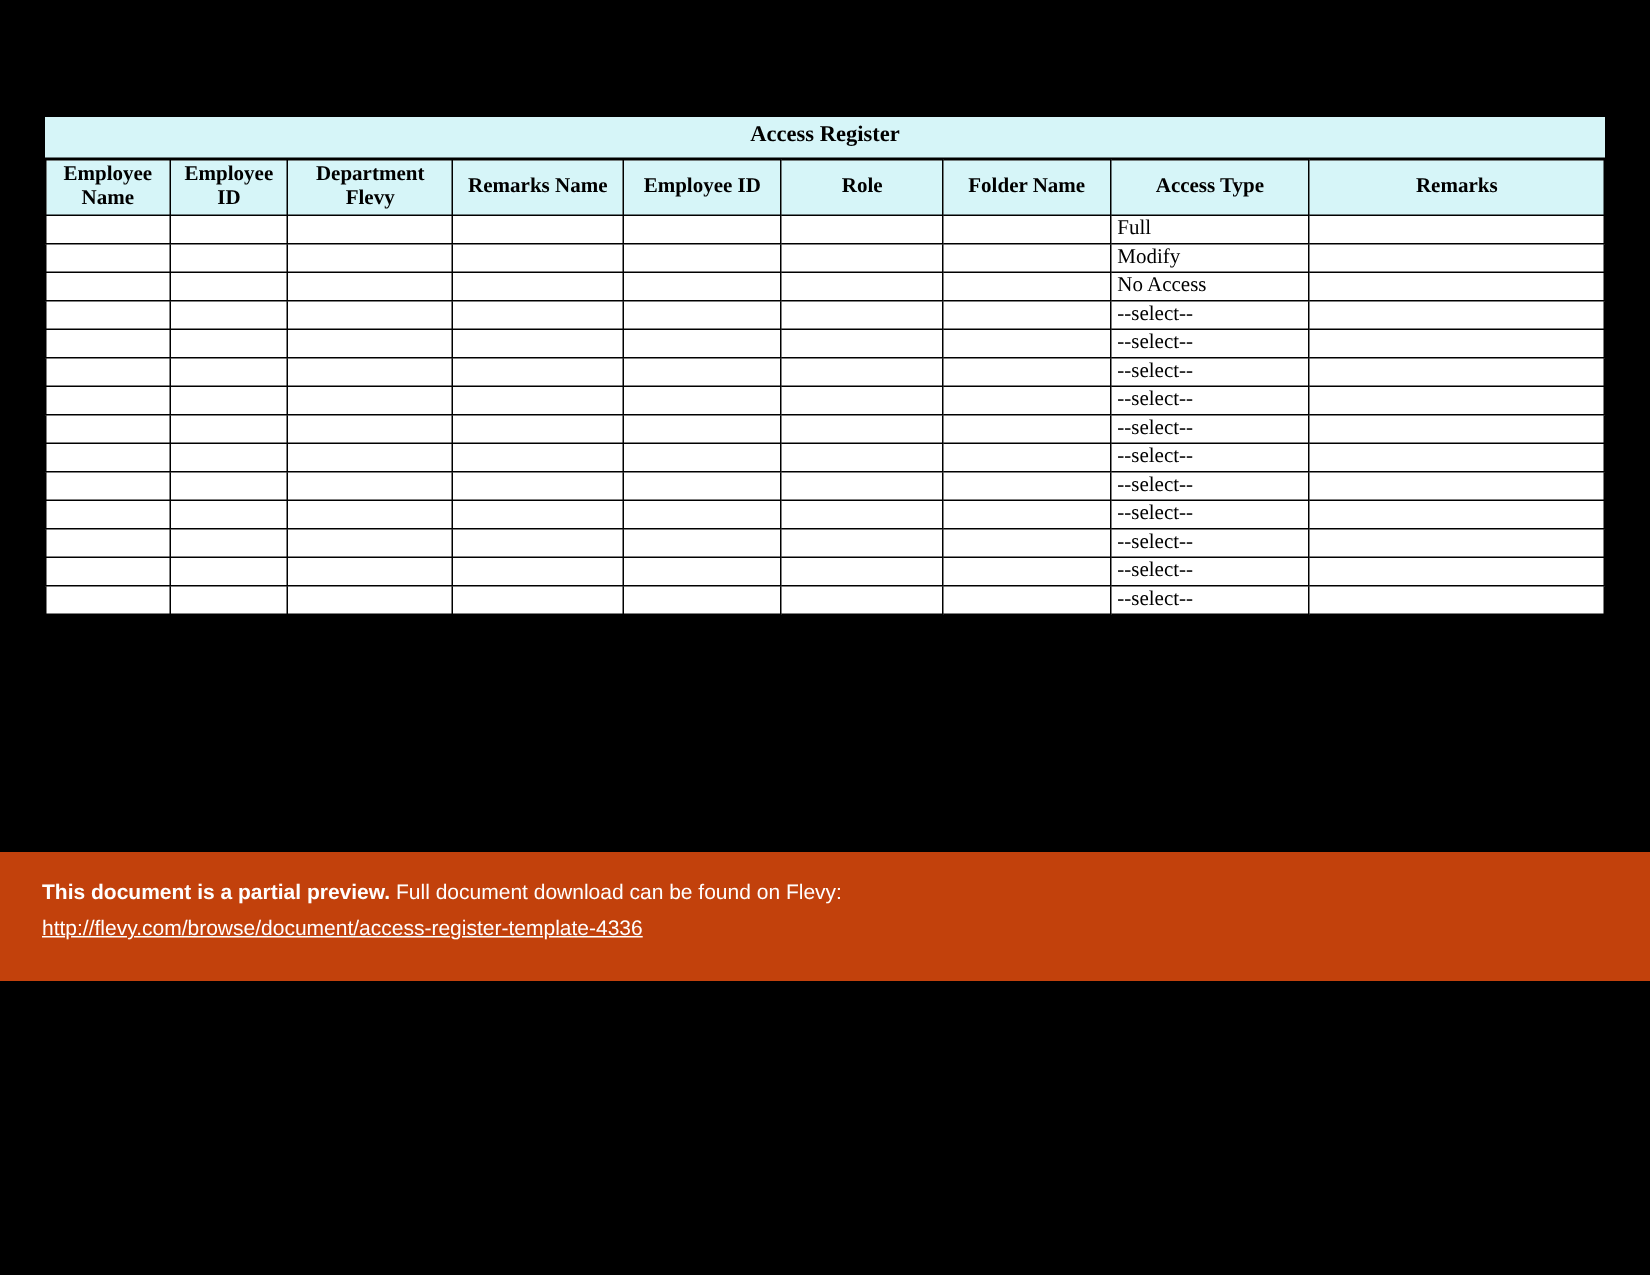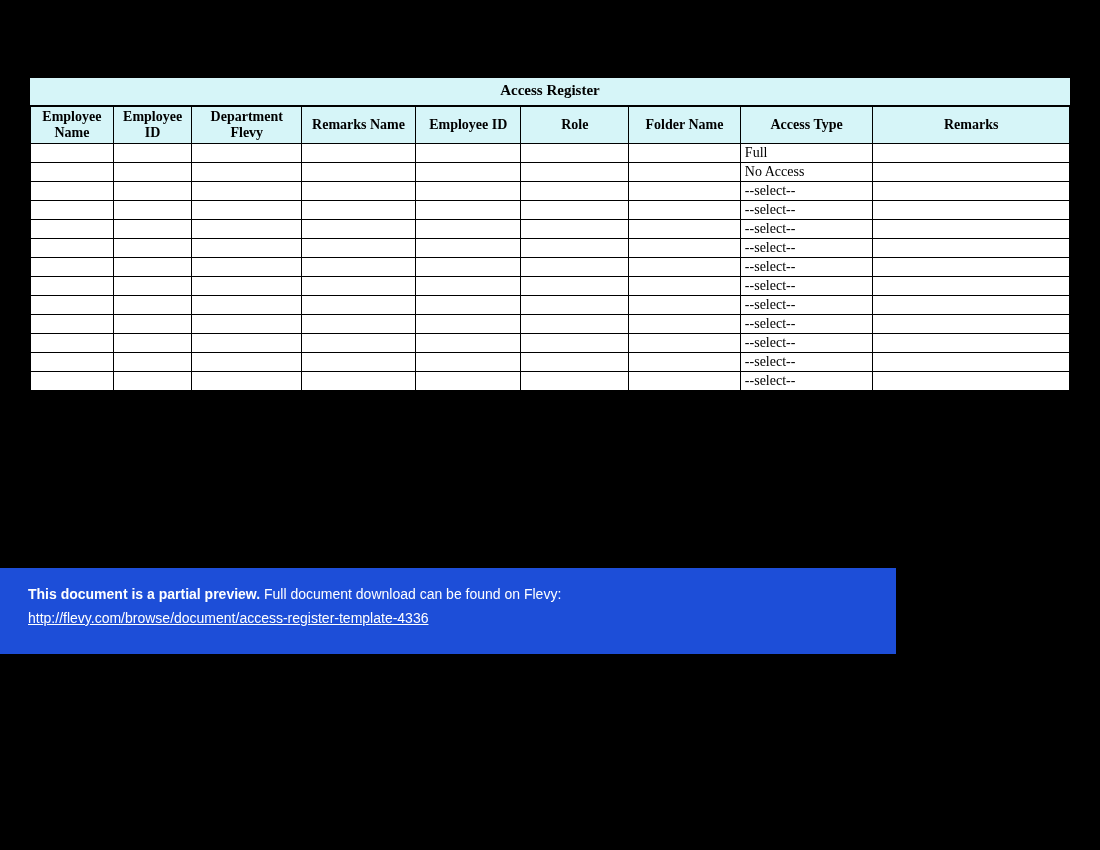--- a/index.html
+++ b/index.html
@@ -65,23 +65,23 @@
   col.c5 { width: 102px; }
   col.c6 { width: 104px; }
   col.c7 { width: 108px; }
   col.c8 { width: 128px; }
   col.c9 { width: 190px; }
 
   .banner {
     position: absolute;
     top: 568px;
     left: 0;
-    width: 896px;
+    width: 1100px;
     height: 86px;
-    background: #1d4ed8;
+    background: #c2410c;
     color: #fff;
     font-family: Arial, Helvetica, sans-serif;
     font-size: 14px;
     padding: 18px 28px 0 28px;
   }
   .banner-line1 { margin-bottom: 8px; }
   .banner-line1 .bold { font-weight: bold; }
   .banner a {
     color: #fff;
     text-decoration: underline;
@@ -131,20 +131,31 @@
           <td></td>
         </tr>
         <tr>
           <td></td>
           <td></td>
           <td></td>
           <td></td>
           <td></td>
           <td></td>
           <td></td>
+          <td>Modify</td>
+          <td></td>
+        </tr>
+        <tr>
+          <td></td>
+          <td></td>
+          <td></td>
+          <td></td>
+          <td></td>
+          <td></td>
+          <td></td>
           <td>No Access</td>
           <td></td>
         </tr>
         <tr>
           <td></td>
           <td></td>
           <td></td>
           <td></td>
           <td></td>
           <td></td>

